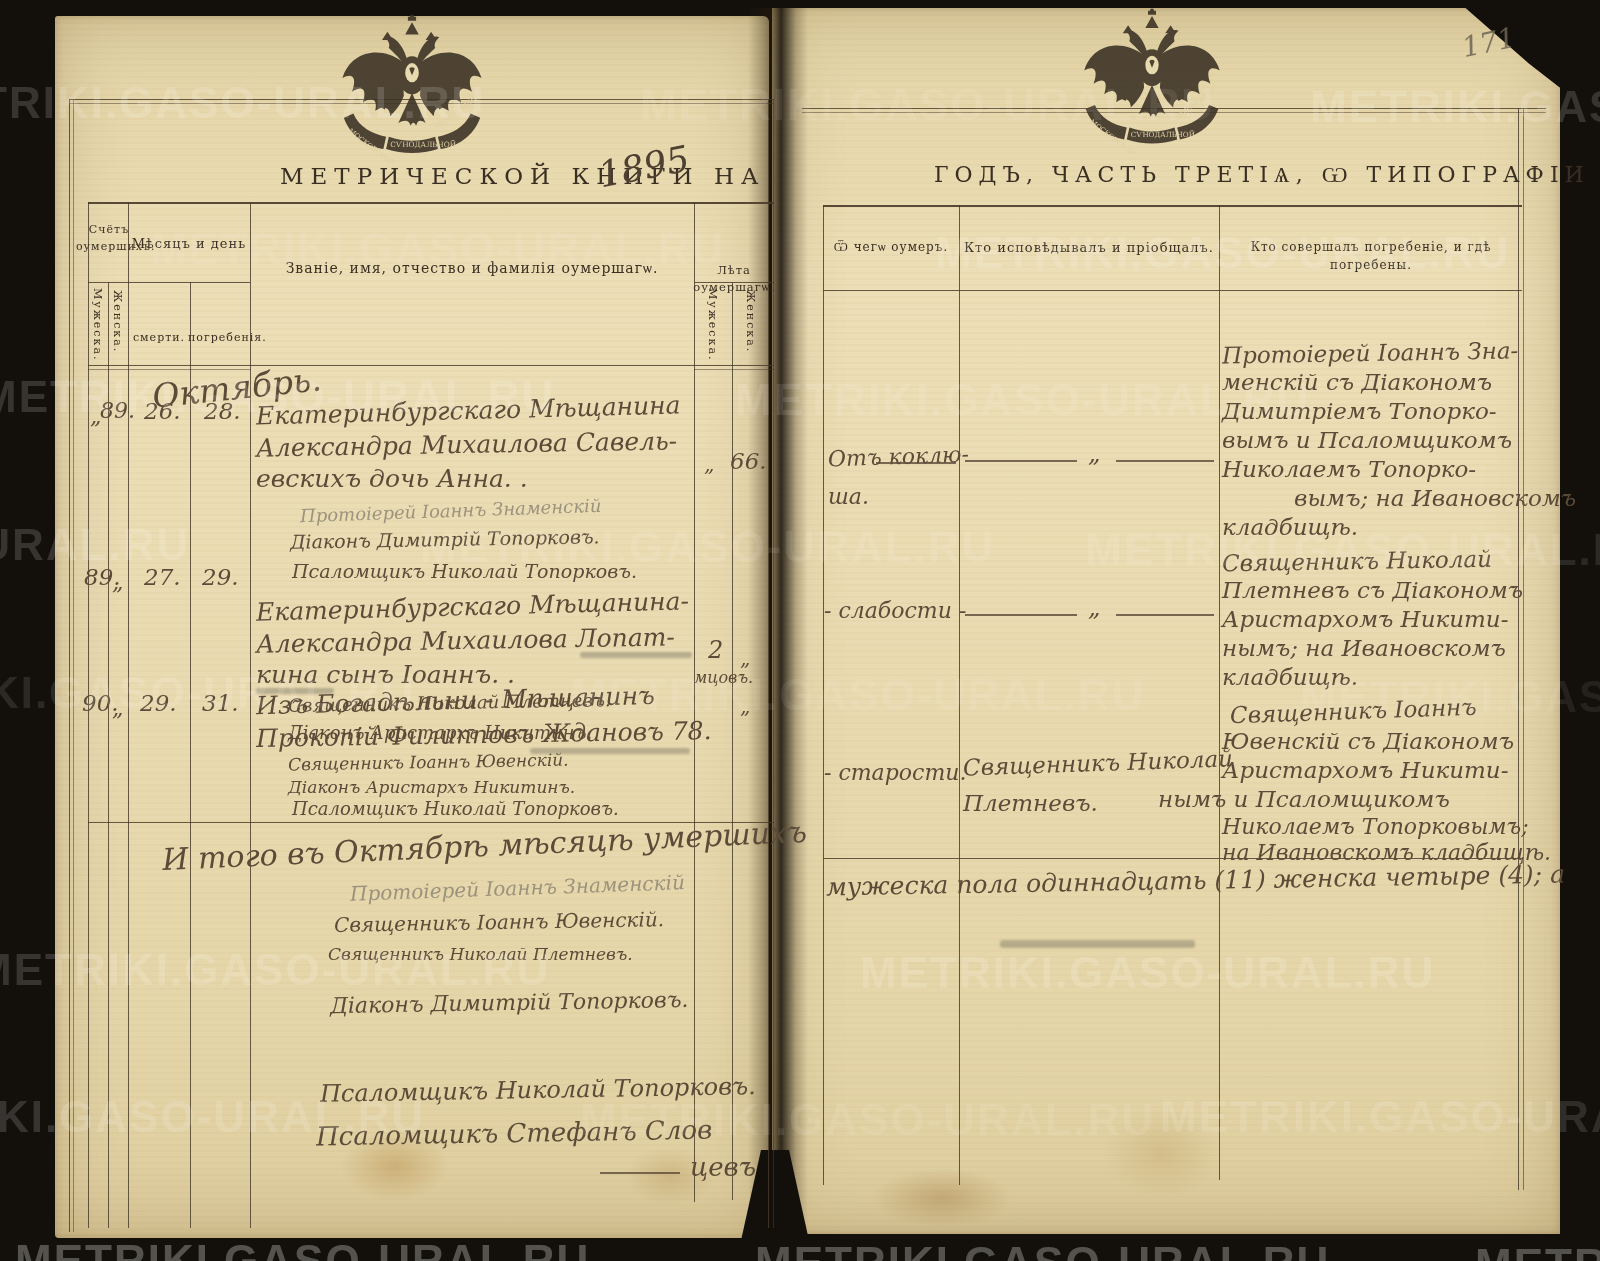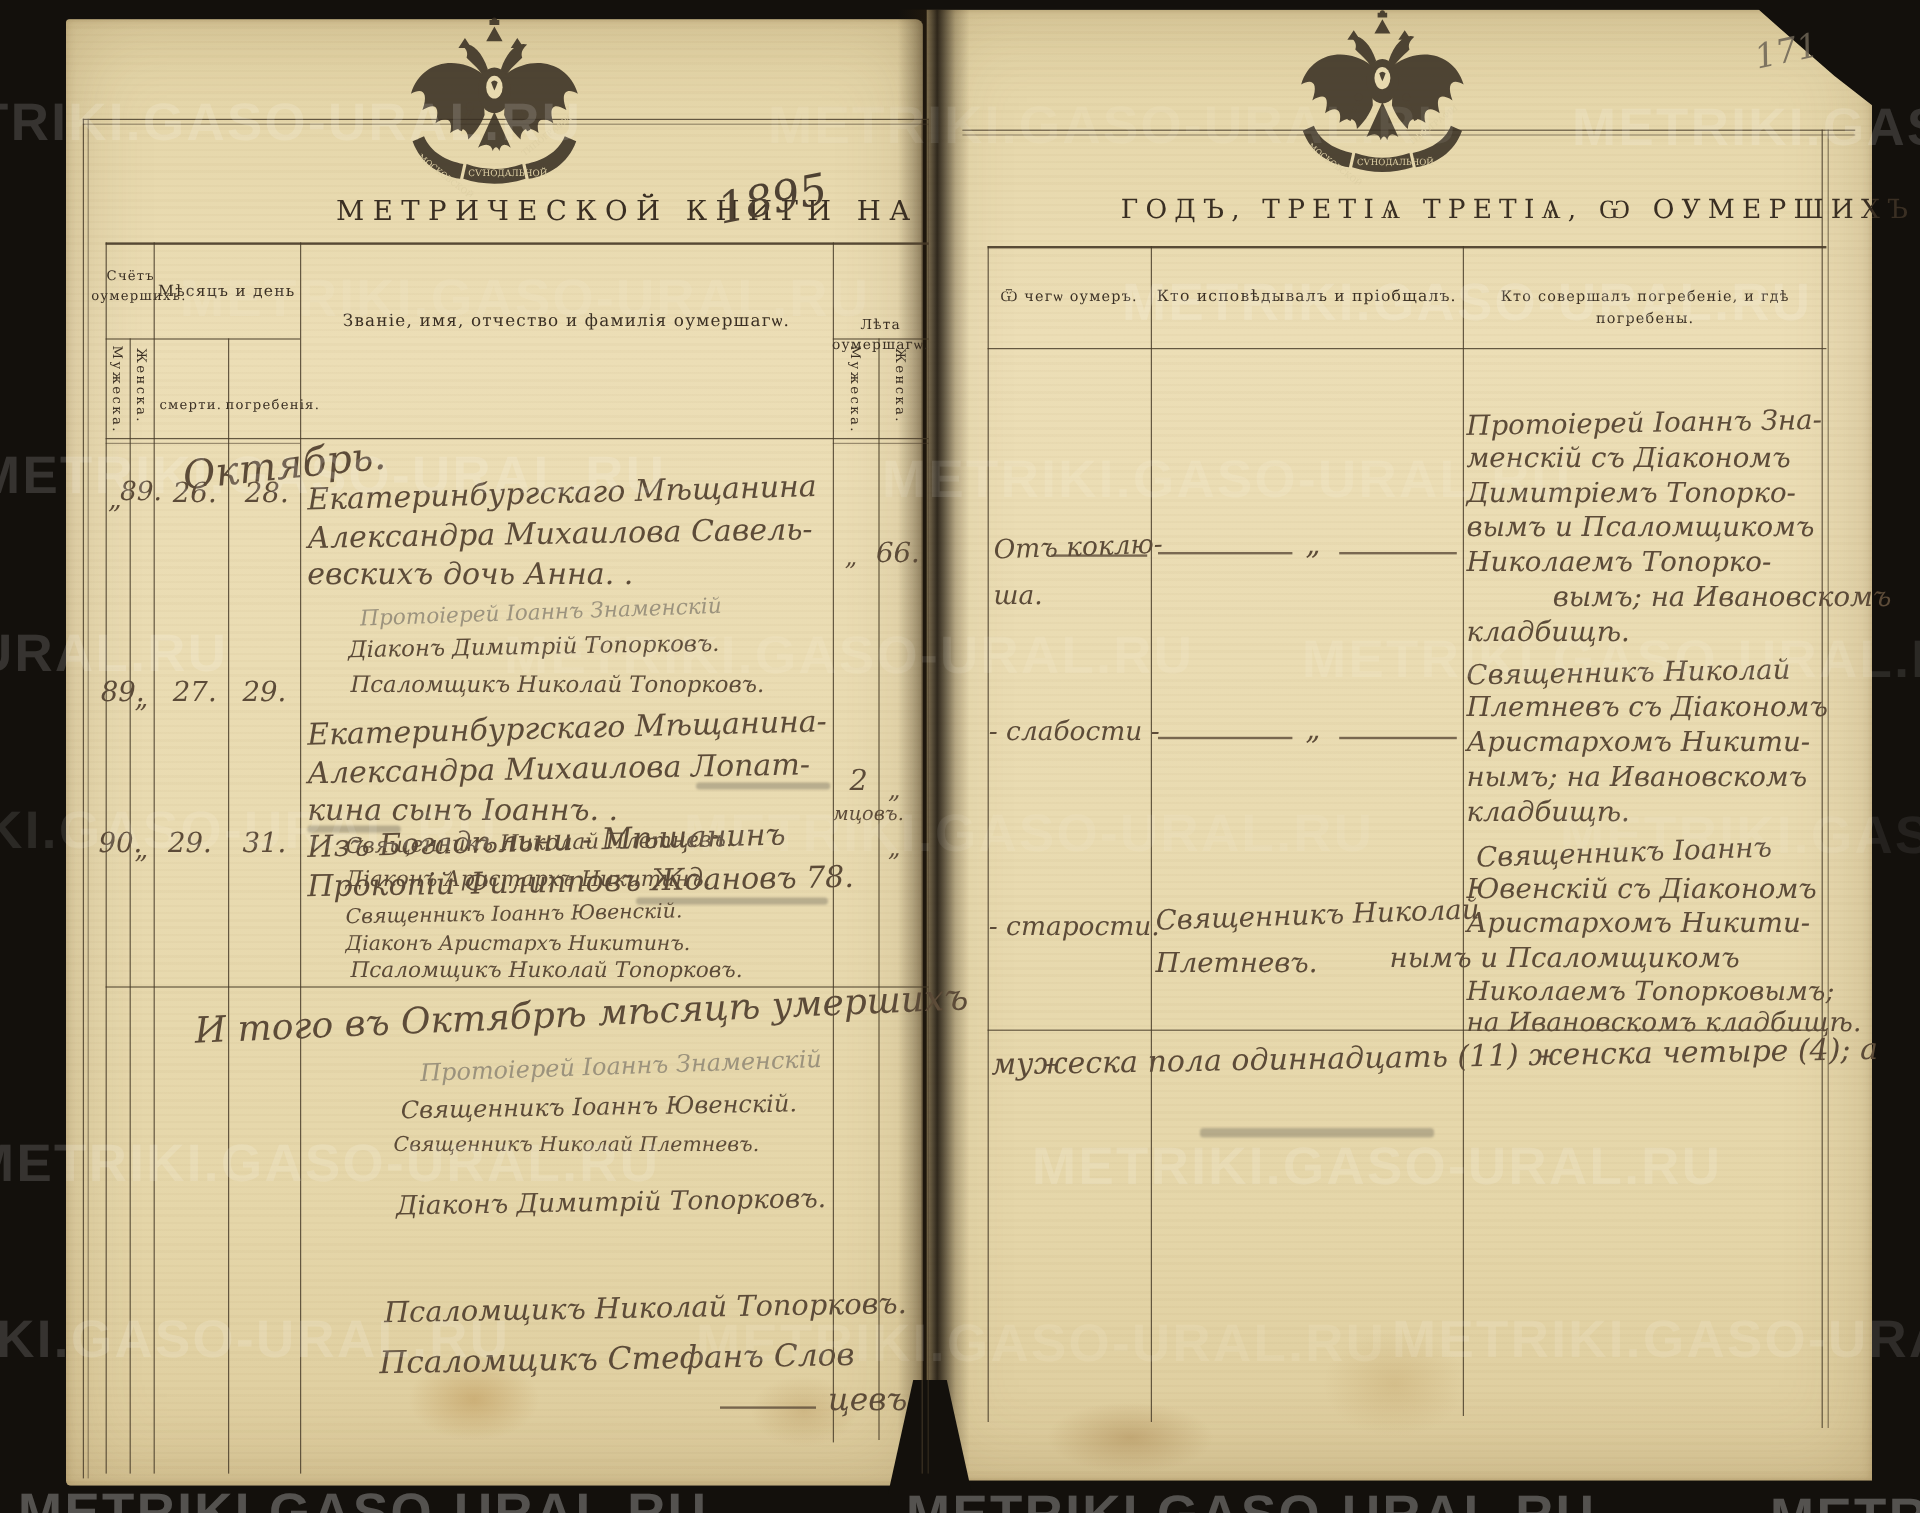--- a/index.html
+++ b/index.html
@@ -189,21 +189,21 @@
       <path class="ink" d="M44 57 l-6 12 l2 1 l6 -12 z M76 57 l6 12 l-2 1 l-6 -12 z"></path>
       <path d="M10 76 C15 90 27 97 39 99 L41 90 C31 88 21 83 17 73 Z" fill="#3a3024"></path>
       <path d="M41 99 C53 103 67 103 79 99 L77 90 C66 94 54 94 43 90 Z" fill="#3a3024"></path>
       <path d="M110 76 C105 90 93 97 81 99 L79 90 C89 88 99 83 103 73 Z" fill="#3a3024"></path>
       <text x="14" y="88" font-size="5" fill="#ddcfa4" transform="rotate(38 16 86)">МОСКОВСКОЙ</text>
       <text x="44" y="97.5" font-size="5.4" fill="#ddcfa4">СѴНОДАЛЬНОЙ</text>
       <text x="78" y="84" font-size="5" fill="#ddcfa4" transform="rotate(-38 80 84)">ТИПОГРАФІИ</text>
     </g>
   </svg>
 
-  <div class="printed ptitle" style="left:912px;top:162px;font-size:22px;letter-spacing:6px;">ГОДЪ, ТРЕТІѦ ТРЕТІѦ, Ѡ ОУМЕРШИХЪ</div>
+  <div class="printed ptitle" style="left:912px;top:162px;font-size:22px;letter-spacing:6px;">ГОДЪ, ЧАСТЬ ТРЕТІѦ, Ѡ ТИПОГРАФІИ</div>
 
   <div class="hline thick" style="left:823px;top:205px;width:699px;"></div>
   <div class="hline" style="left:823px;top:290px;width:699px;"></div>
   <div class="hline" style="left:823px;top:858px;width:699px;"></div>
   <div class="vline" style="left:823px;top:205px;height:980px;"></div>
   <div class="vline" style="left:959px;top:205px;height:980px;"></div>
   <div class="vline" style="left:1219px;top:205px;height:975px;"></div>
 
   <div class="printed phead" style="left:826px;top:238px;width:130px;font-size:12px;">Ѿ чегѡ оумеръ.</div>
   <div class="printed phead" style="left:962px;top:238px;width:254px;font-size:13px;">Кто исповѣдывалъ и пріобщалъ.</div>

